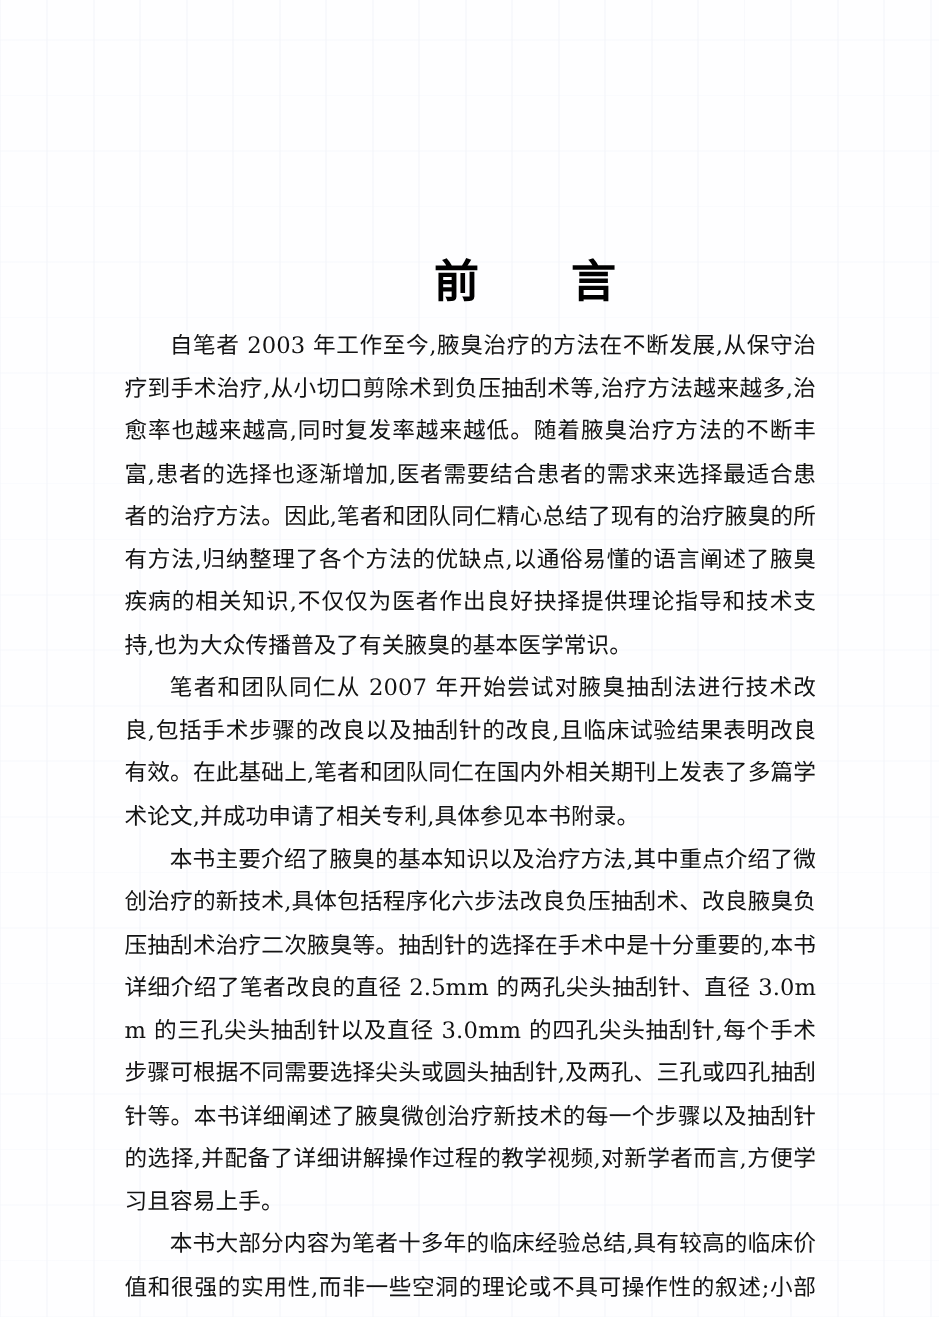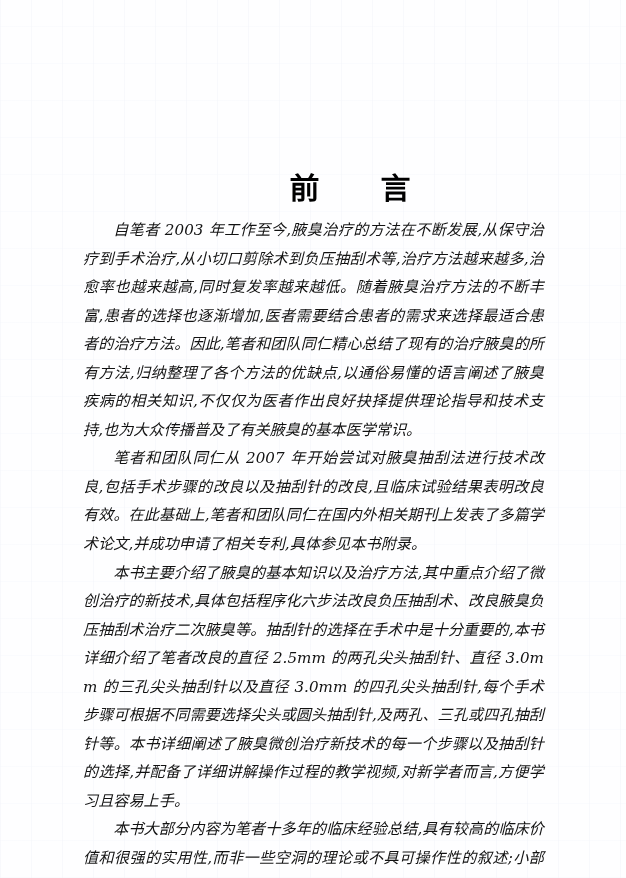--- a/index.html
+++ b/index.html
@@ -52,21 +52,20 @@
     margin: 0;
     font-size: 15.1px;
     line-height: 28.55px;
     text-align: justify;
     text-justify: inter-character;
     text-indent: 2em;
     color: #121212;
     word-break: break-all;
     letter-spacing: 0.004em;
     font-family: "DejaVu Serif", "Liberation Serif", serif;
-    font-style: italic;
   }
 
   
   .paper-grain {
     position: absolute;
     inset: 0;
     pointer-events: none;
     background:
       repeating-linear-gradient(90deg, rgba(240,242,248,0.55) 0 1px, rgba(255,255,255,0) 1px 31px),
       repeating-linear-gradient(0deg, rgba(242,244,250,0.45) 0 1px, rgba(255,255,255,0) 1px 37px);

